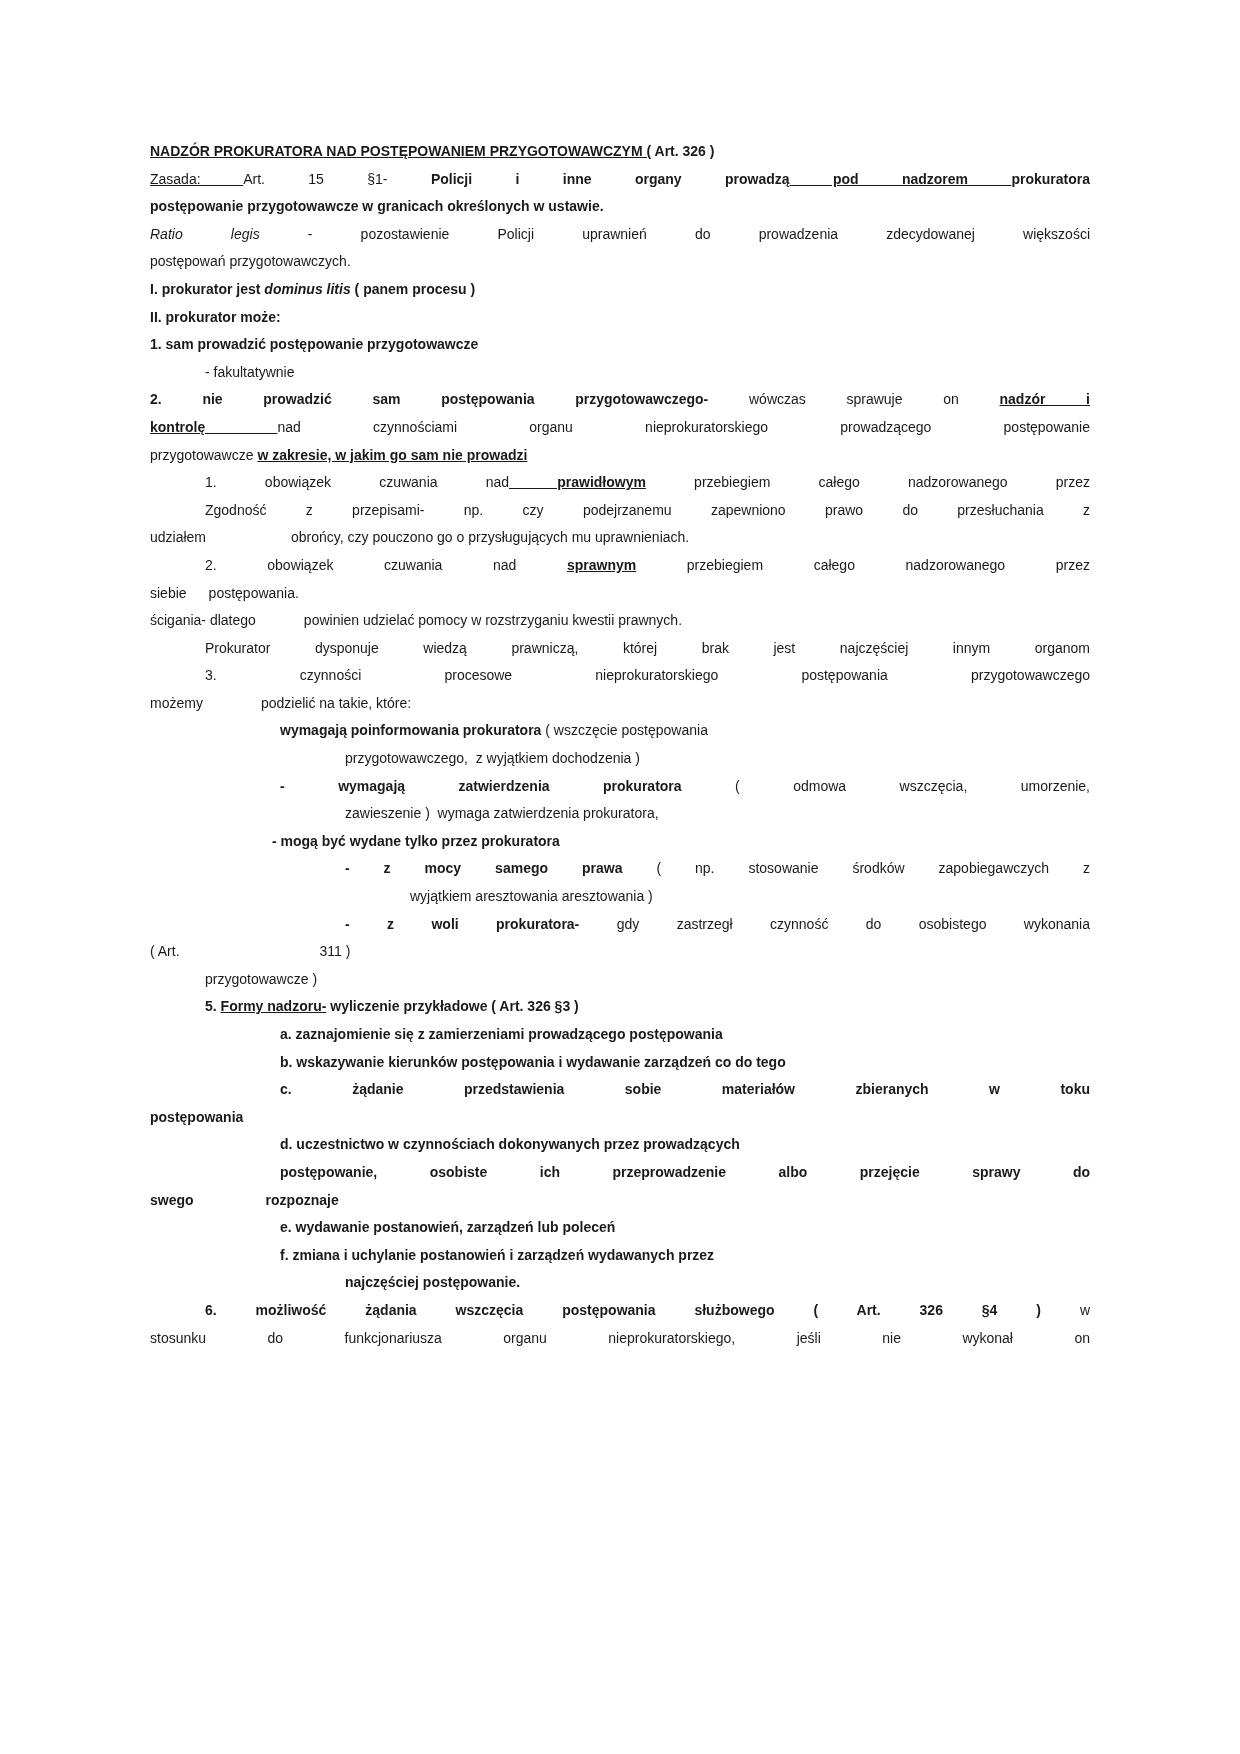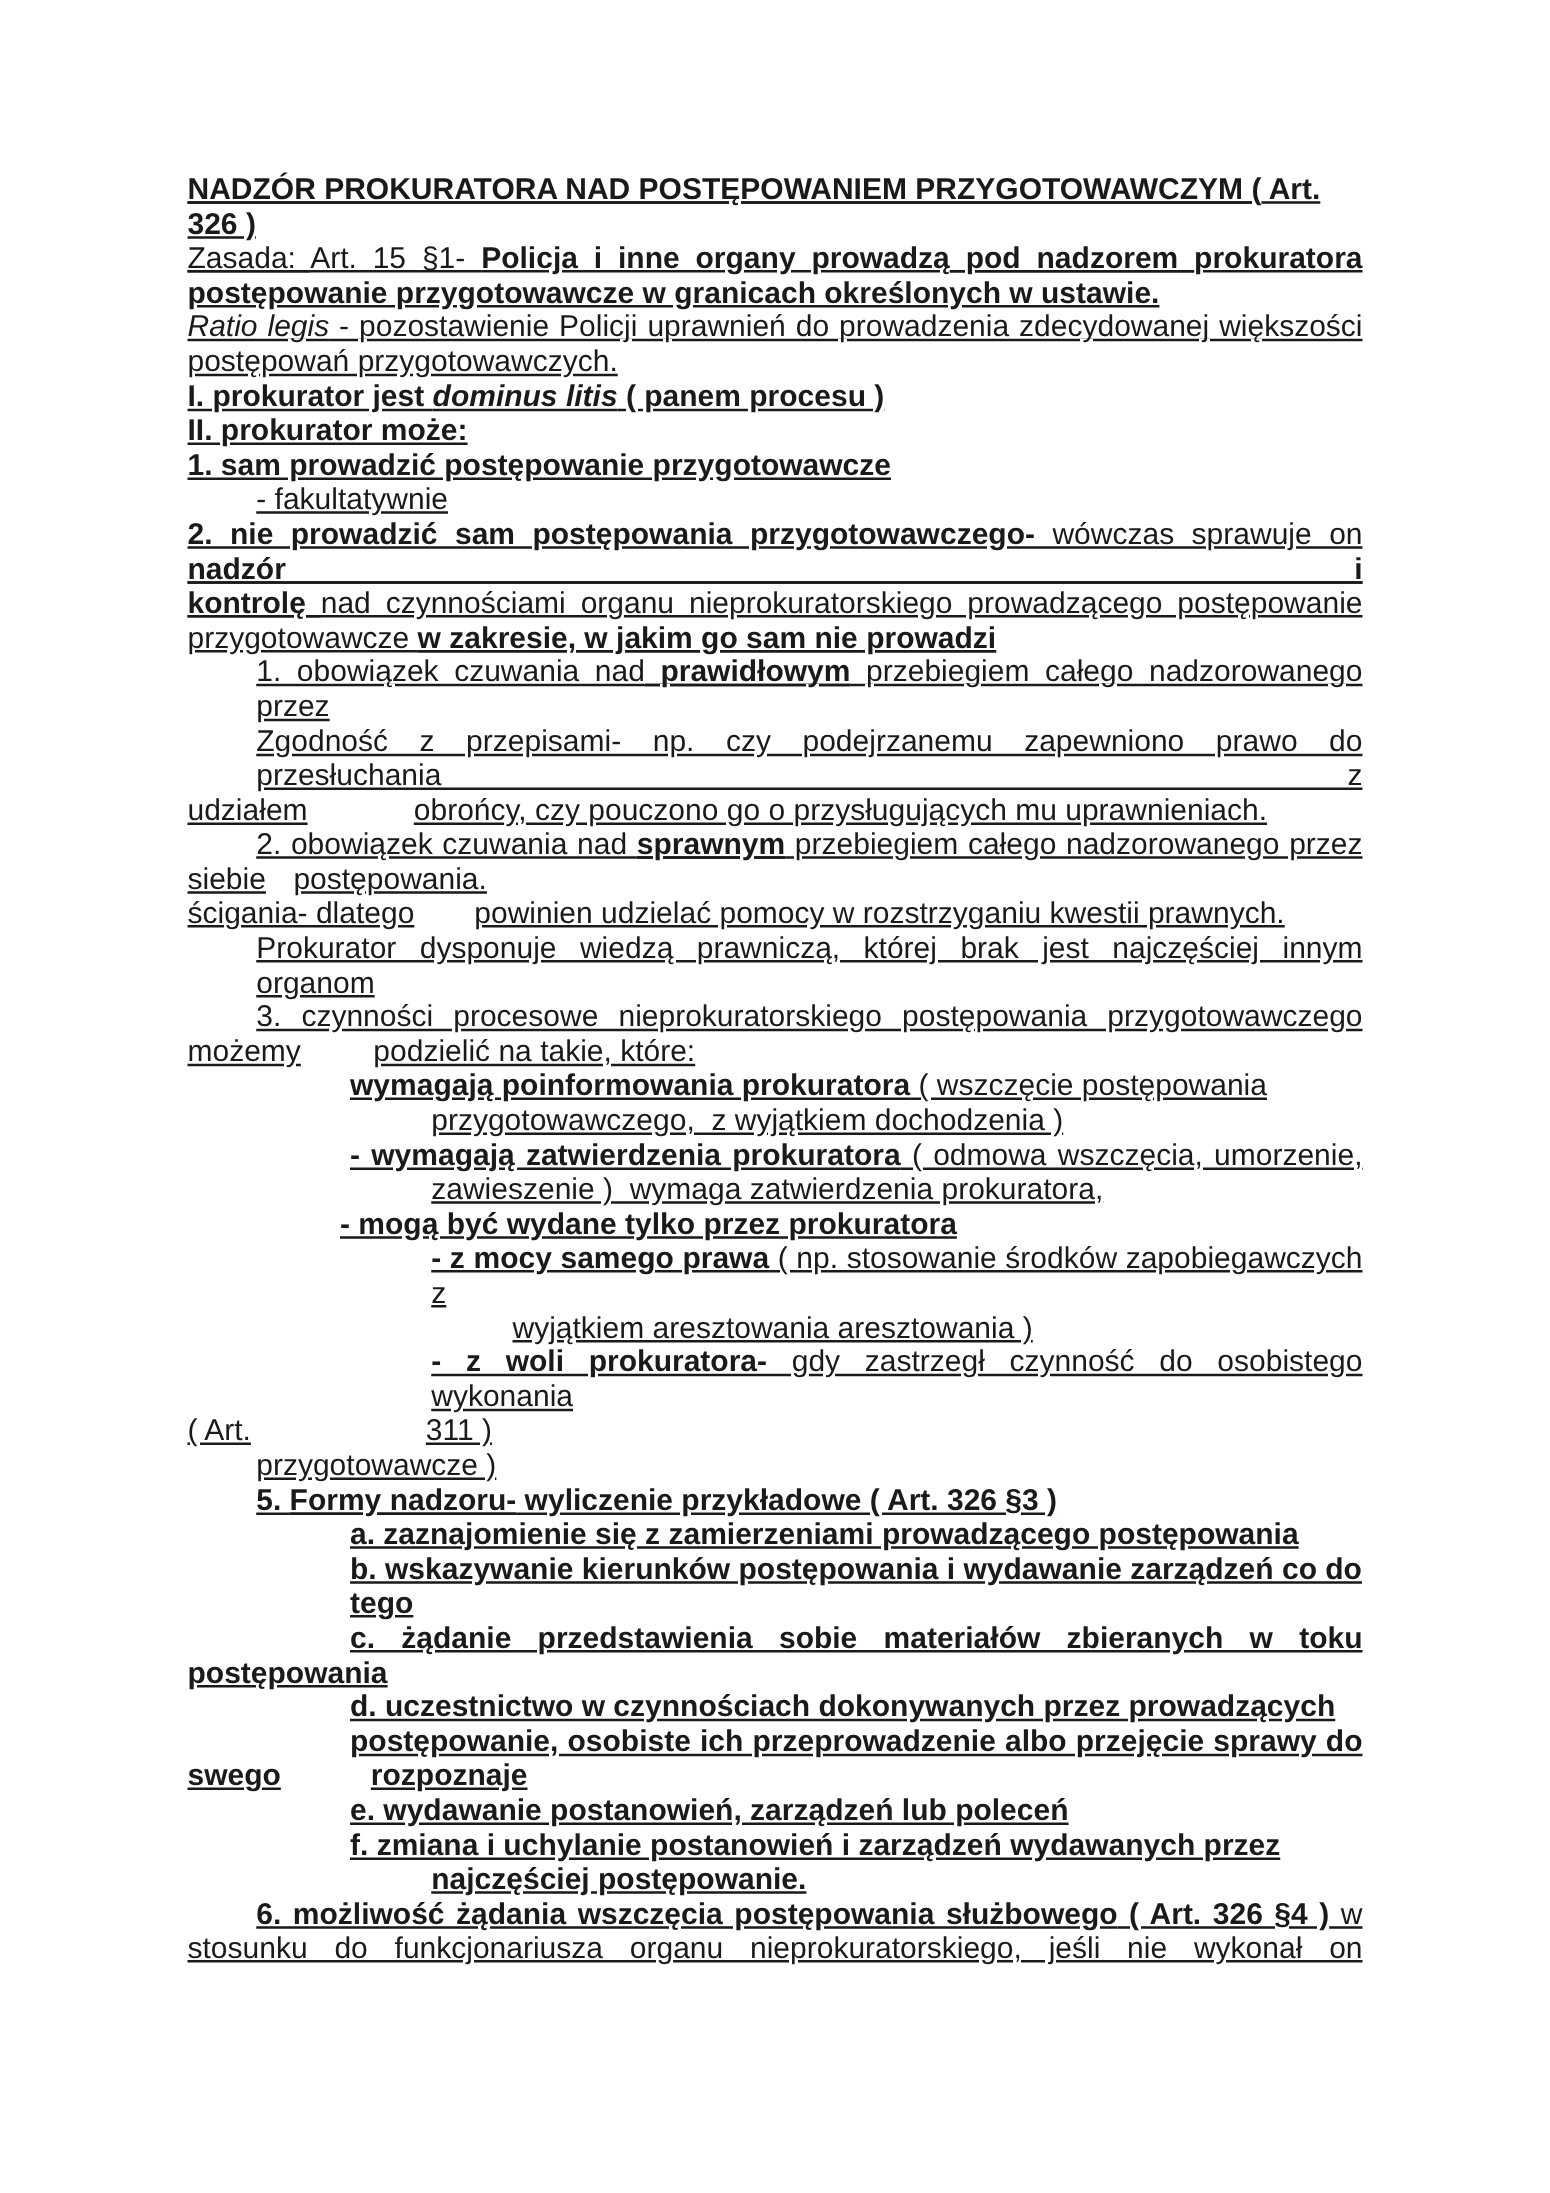--- a/index.html
+++ b/index.html
@@ -11,41 +11,40 @@
     position: relative;
     overflow: hidden;
   }
   .page {
     width: 1240px;
     height: 1754px;
     padding: 138px 150px 0 150px;
     background: #ffffff;
   }
   .line {
-    font-size: 24px;
+    font-size: 14px;
     line-height: 27.6px;
     min-height: 27.6px;
     text-align: left;
-    text-decoration: underline;
   }
   .line.stretch {
     text-align: justify;
     text-align-last: justify;
   }
   .seg.b { font-weight: bold; }
   .seg.i { font-style: italic; }
   .seg.u { text-decoration: underline; }
   .tabgap { display: inline-block; height: 1px; }
 </style>
 </head>
 <body style="background: rgb(255, 255, 255); color: rgb(26, 26, 26);">
 
 <div class="page">
     <div class="line"><span class="seg b u">NADZÓR PROKURATORA NAD POSTĘPOWANIEM PRZYGOTOWAWCZYM (</span><span class="seg b"> Art. 326 )</span></div>
-    <div class="line stretch"><span class="seg u">Zasada: </span><span class="seg">Art. 15 §1- </span><span class="seg b">Policja i inne organy prowadzą</span><span class="seg b u"> pod nadzorem </span><span class="seg b">prokuratora</span></div>
+    <div class="line stretch"><span class="seg u">Zasada: </span><span class="seg">Art. 15 §1- </span><span class="seg b">Policji i inne organy prowadzą</span><span class="seg b u"> pod nadzorem </span><span class="seg b">prokuratora</span></div>
     <div class="line"><span class="seg b">postępowanie przygotowawcze w granicach określonych w ustawie.</span></div>
     <div class="line stretch"><span class="seg i">Ratio legis</span><span class="seg"> - pozostawienie Policji uprawnień do prowadzenia zdecydowanej większości</span></div>
     <div class="line"><span class="seg">postępowań przygotowawczych.</span></div>
     <div class="line"><span class="seg b">I. prokurator jest </span><span class="seg b i">dominus litis</span><span class="seg b"> ( panem procesu )</span></div>
     <div class="line"><span class="seg b">II. prokurator może:</span></div>
     <div class="line"><span class="seg b">1. sam prowadzić postępowanie przygotowawcze</span></div>
     <div class="line" style="margin-left: 55px;"><span class="seg">- fakultatywnie</span></div>
     <div class="line stretch"><span class="seg b">2. nie prowadzić sam postępowania przygotowawczego-</span><span class="seg"> wówczas sprawuje on </span><span class="seg b u">nadzór i</span></div>
     <div class="line stretch"><span class="seg b u">kontrolę </span><span class="seg">nad czynnościami organu nieprokuratorskiego prowadzącego postępowanie</span></div>
     <div class="line"><span class="seg">przygotowawcze </span><span class="seg b u">w zakresie, w jakim go sam nie prowadzi</span></div>

